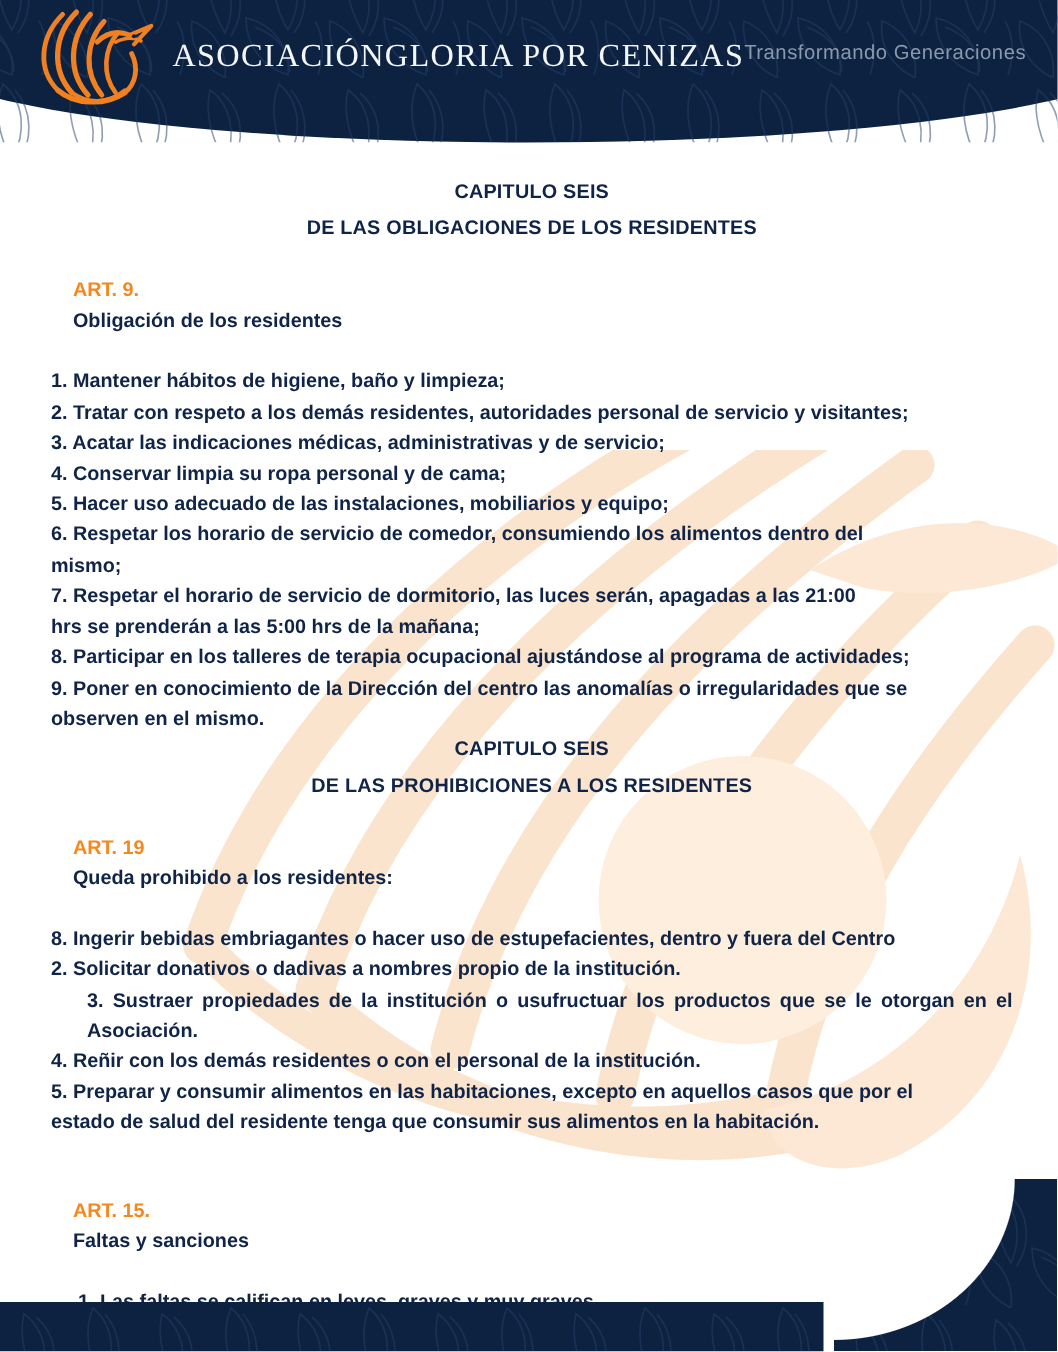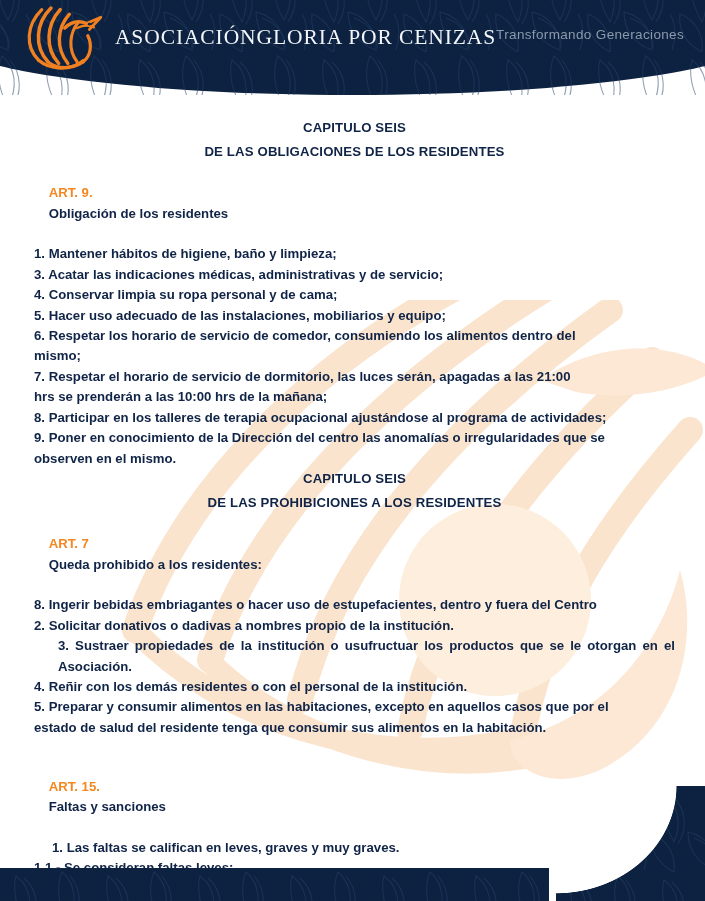--- a/index.html
+++ b/index.html
@@ -151,33 +151,34 @@
 
   <div class="ctr">CAPITULO SEIS</div>
   <div class="ctr ctr-sp">DE LAS OBLIGACIONES DE LOS RESIDENTES</div>
 
   <div class="ln">
     <span class="orange">ART. 9.</span>
     <span>Obligación de los residentes</span>
   </div>
 
   <div class="ln">1. Mantener hábitos de higiene, baño y limpieza;</div>
+  <div class="ln">2. Tratar con respeto a los demás residentes, autoridades personal de servicio y visitantes;</div>
   <div class="ln">3. Acatar las indicaciones médicas, administrativas y de servicio;</div>
   <div class="ln">4. Conservar limpia su ropa personal y de cama;</div>
   <div class="ln">5. Hacer uso adecuado de las instalaciones, mobiliarios y equipo;</div>
   <div class="ln" style="max-width:545px;">6. Respetar los horario de servicio de comedor, consumiendo los alimentos dentro del mismo;</div>
-  <div class="ln" style="max-width:560px;">7. Respetar el horario de servicio de dormitorio, las luces serán, apagadas a las 21:00 hrs se prenderán a las 10:00 hrs de la mañana;</div>
+  <div class="ln" style="max-width:560px;">7. Respetar el horario de servicio de dormitorio, las luces serán, apagadas a las 21:00 hrs se prenderán a las 5:00 hrs de la mañana;</div>
   <div class="ln">8. Participar en los talleres de terapia ocupacional ajustándose al programa de actividades;</div>
   <div class="ln" style="max-width:575px;">9. Poner en conocimiento de la Dirección del centro las anomalías o irregularidades que se observen en el mismo.</div>
 
   <div class="ctr">CAPITULO SEIS</div>
   <div class="ctr ctr-sp">DE LAS PROHIBICIONES A LOS RESIDENTES</div>
 
   <div class="ln">
-    <span class="orange">ART. 7</span>
+    <span class="orange">ART. 19</span>
     <span>Queda prohibido a los residentes:</span>
   </div>
 
   <div class="ln">8. Ingerir bebidas embriagantes o hacer uso de estupefacientes, dentro y fuera del Centro</div>
   <div class="ln">2. Solicitar donativos o dadivas a nombres propio de la institución.</div>
   <div class="ln just">3. Sustraer propiedades de la institución o usufructuar los productos que se le otorgan en el Asociación.</div>
   <div class="ln">4. Reñir con los demás residentes o con el personal de la institución.</div>
   <div class="ln" style="max-width:580px;">5. Preparar y consumir alimentos en las habitaciones, excepto en aquellos casos que por el estado de salud del residente tenga que consumir sus alimentos en la habitación.</div>
 
   <div class="gap"></div>

